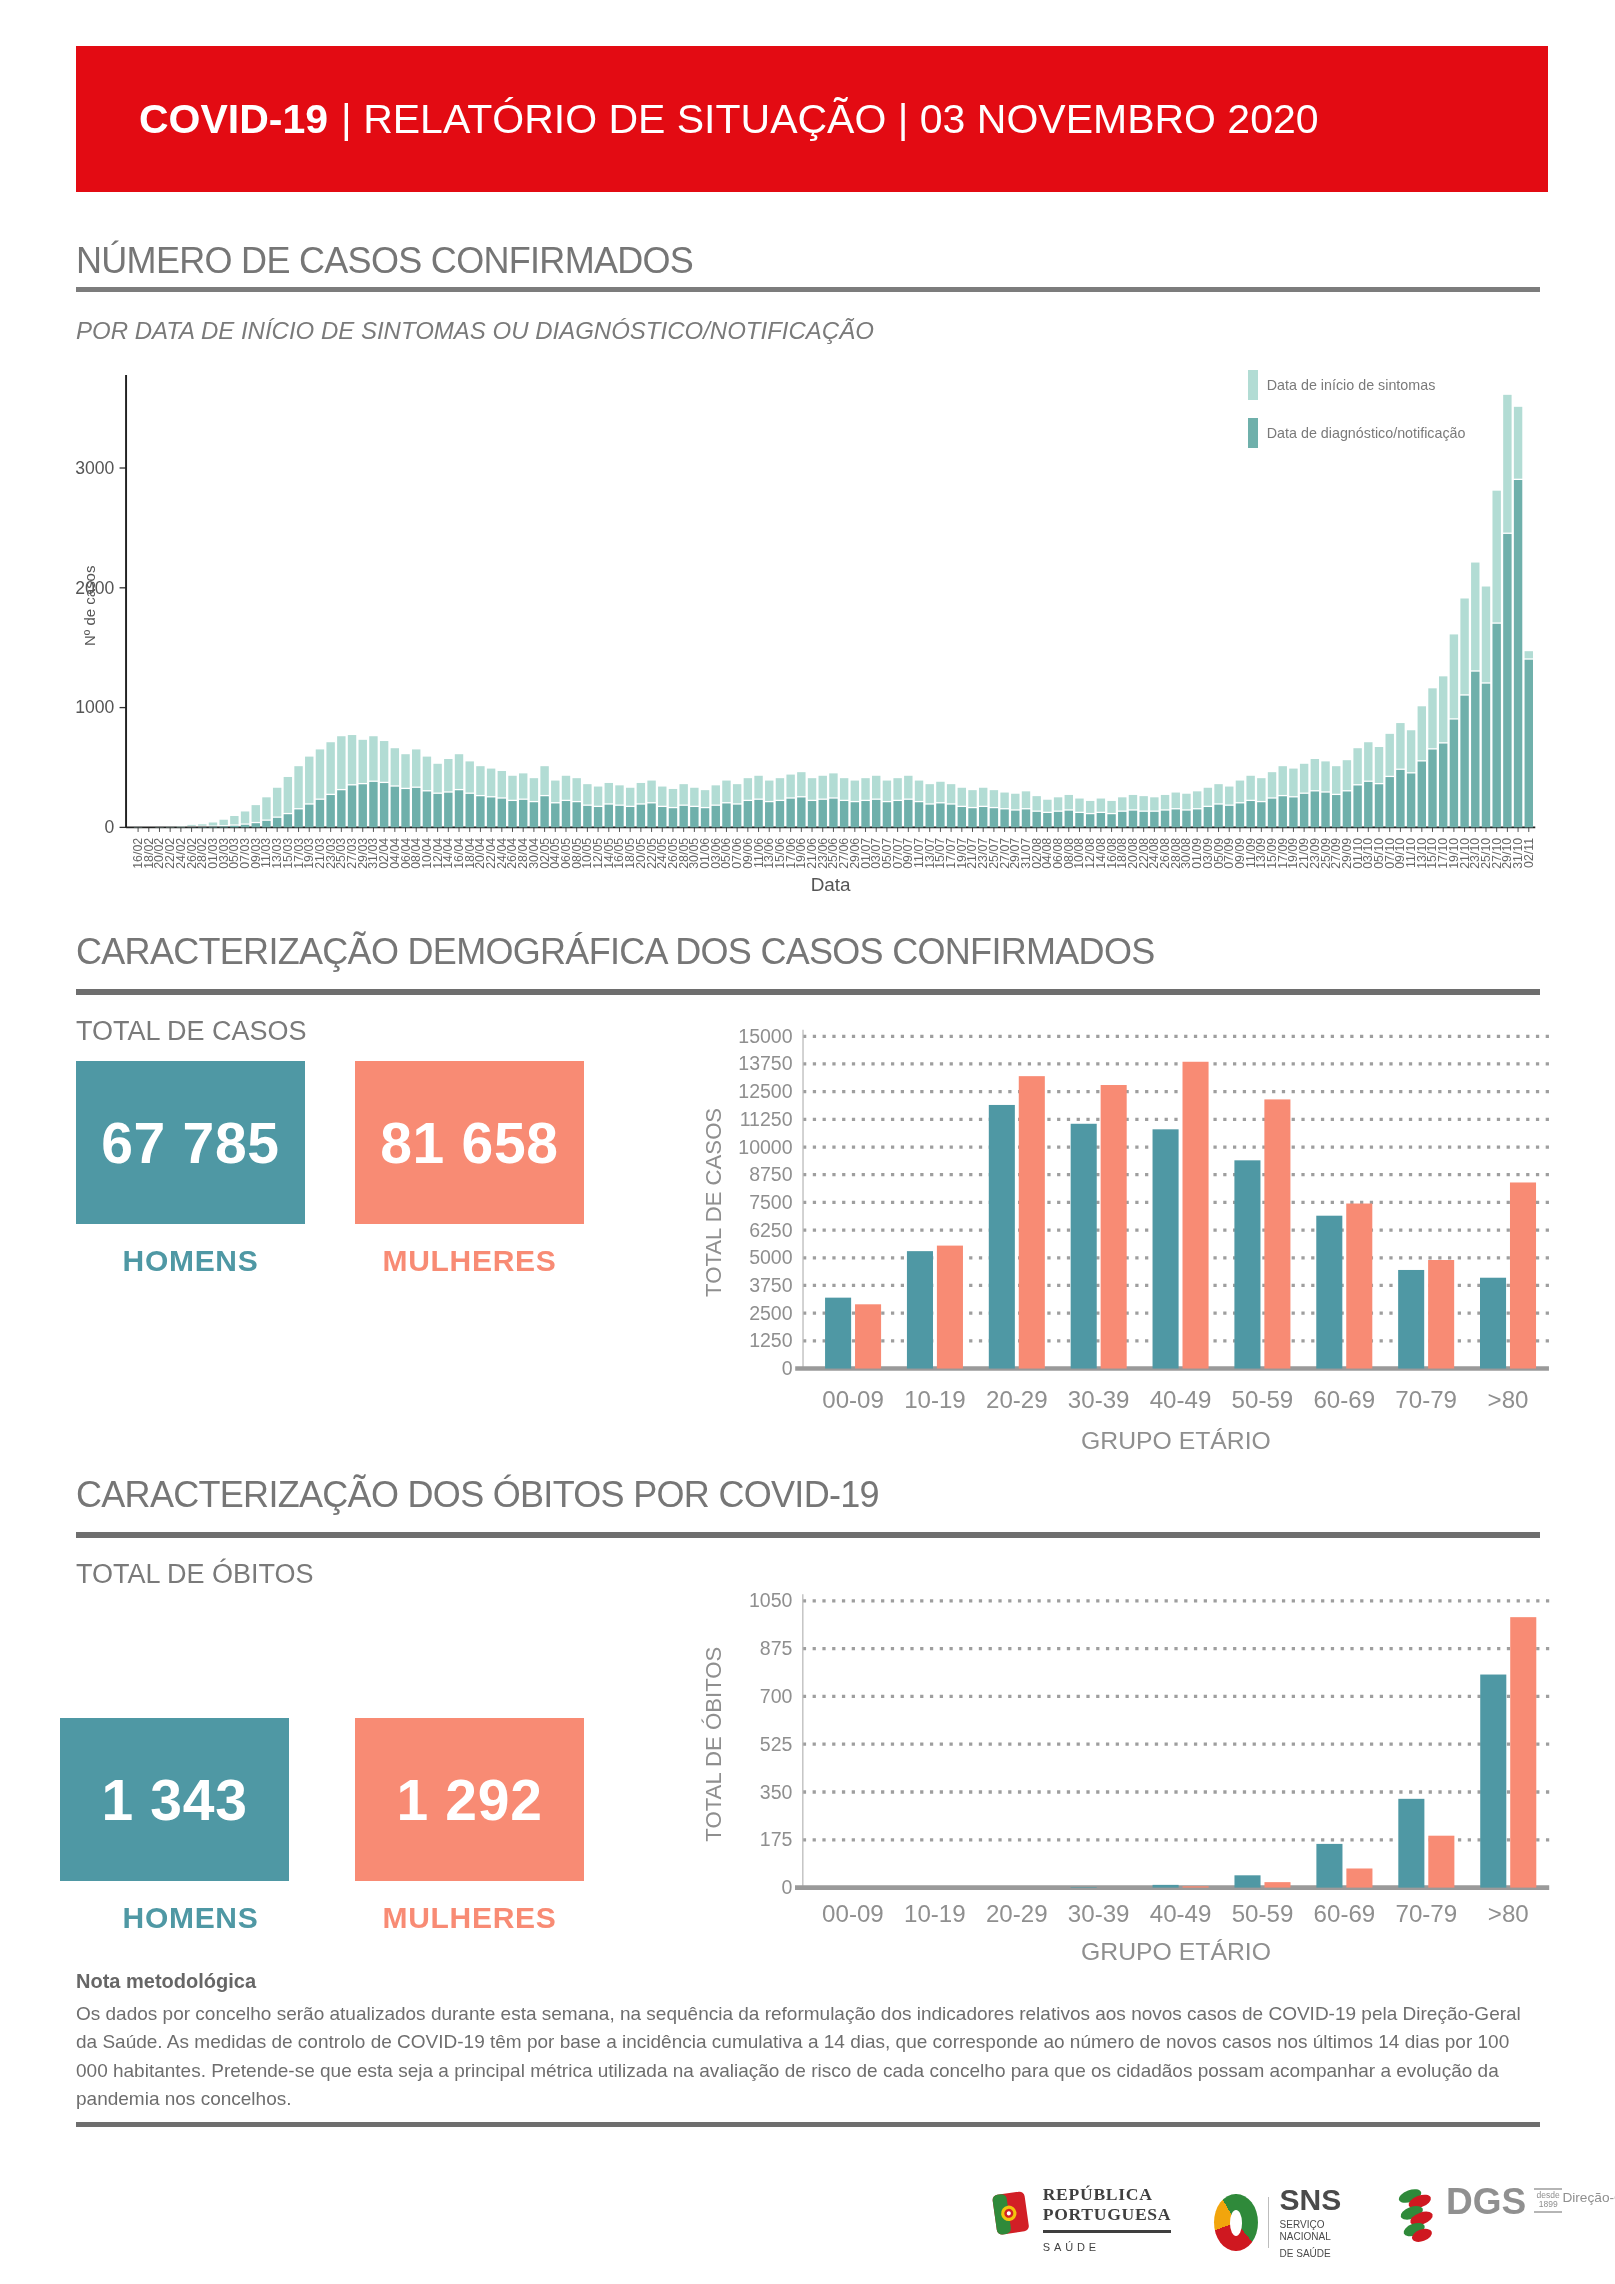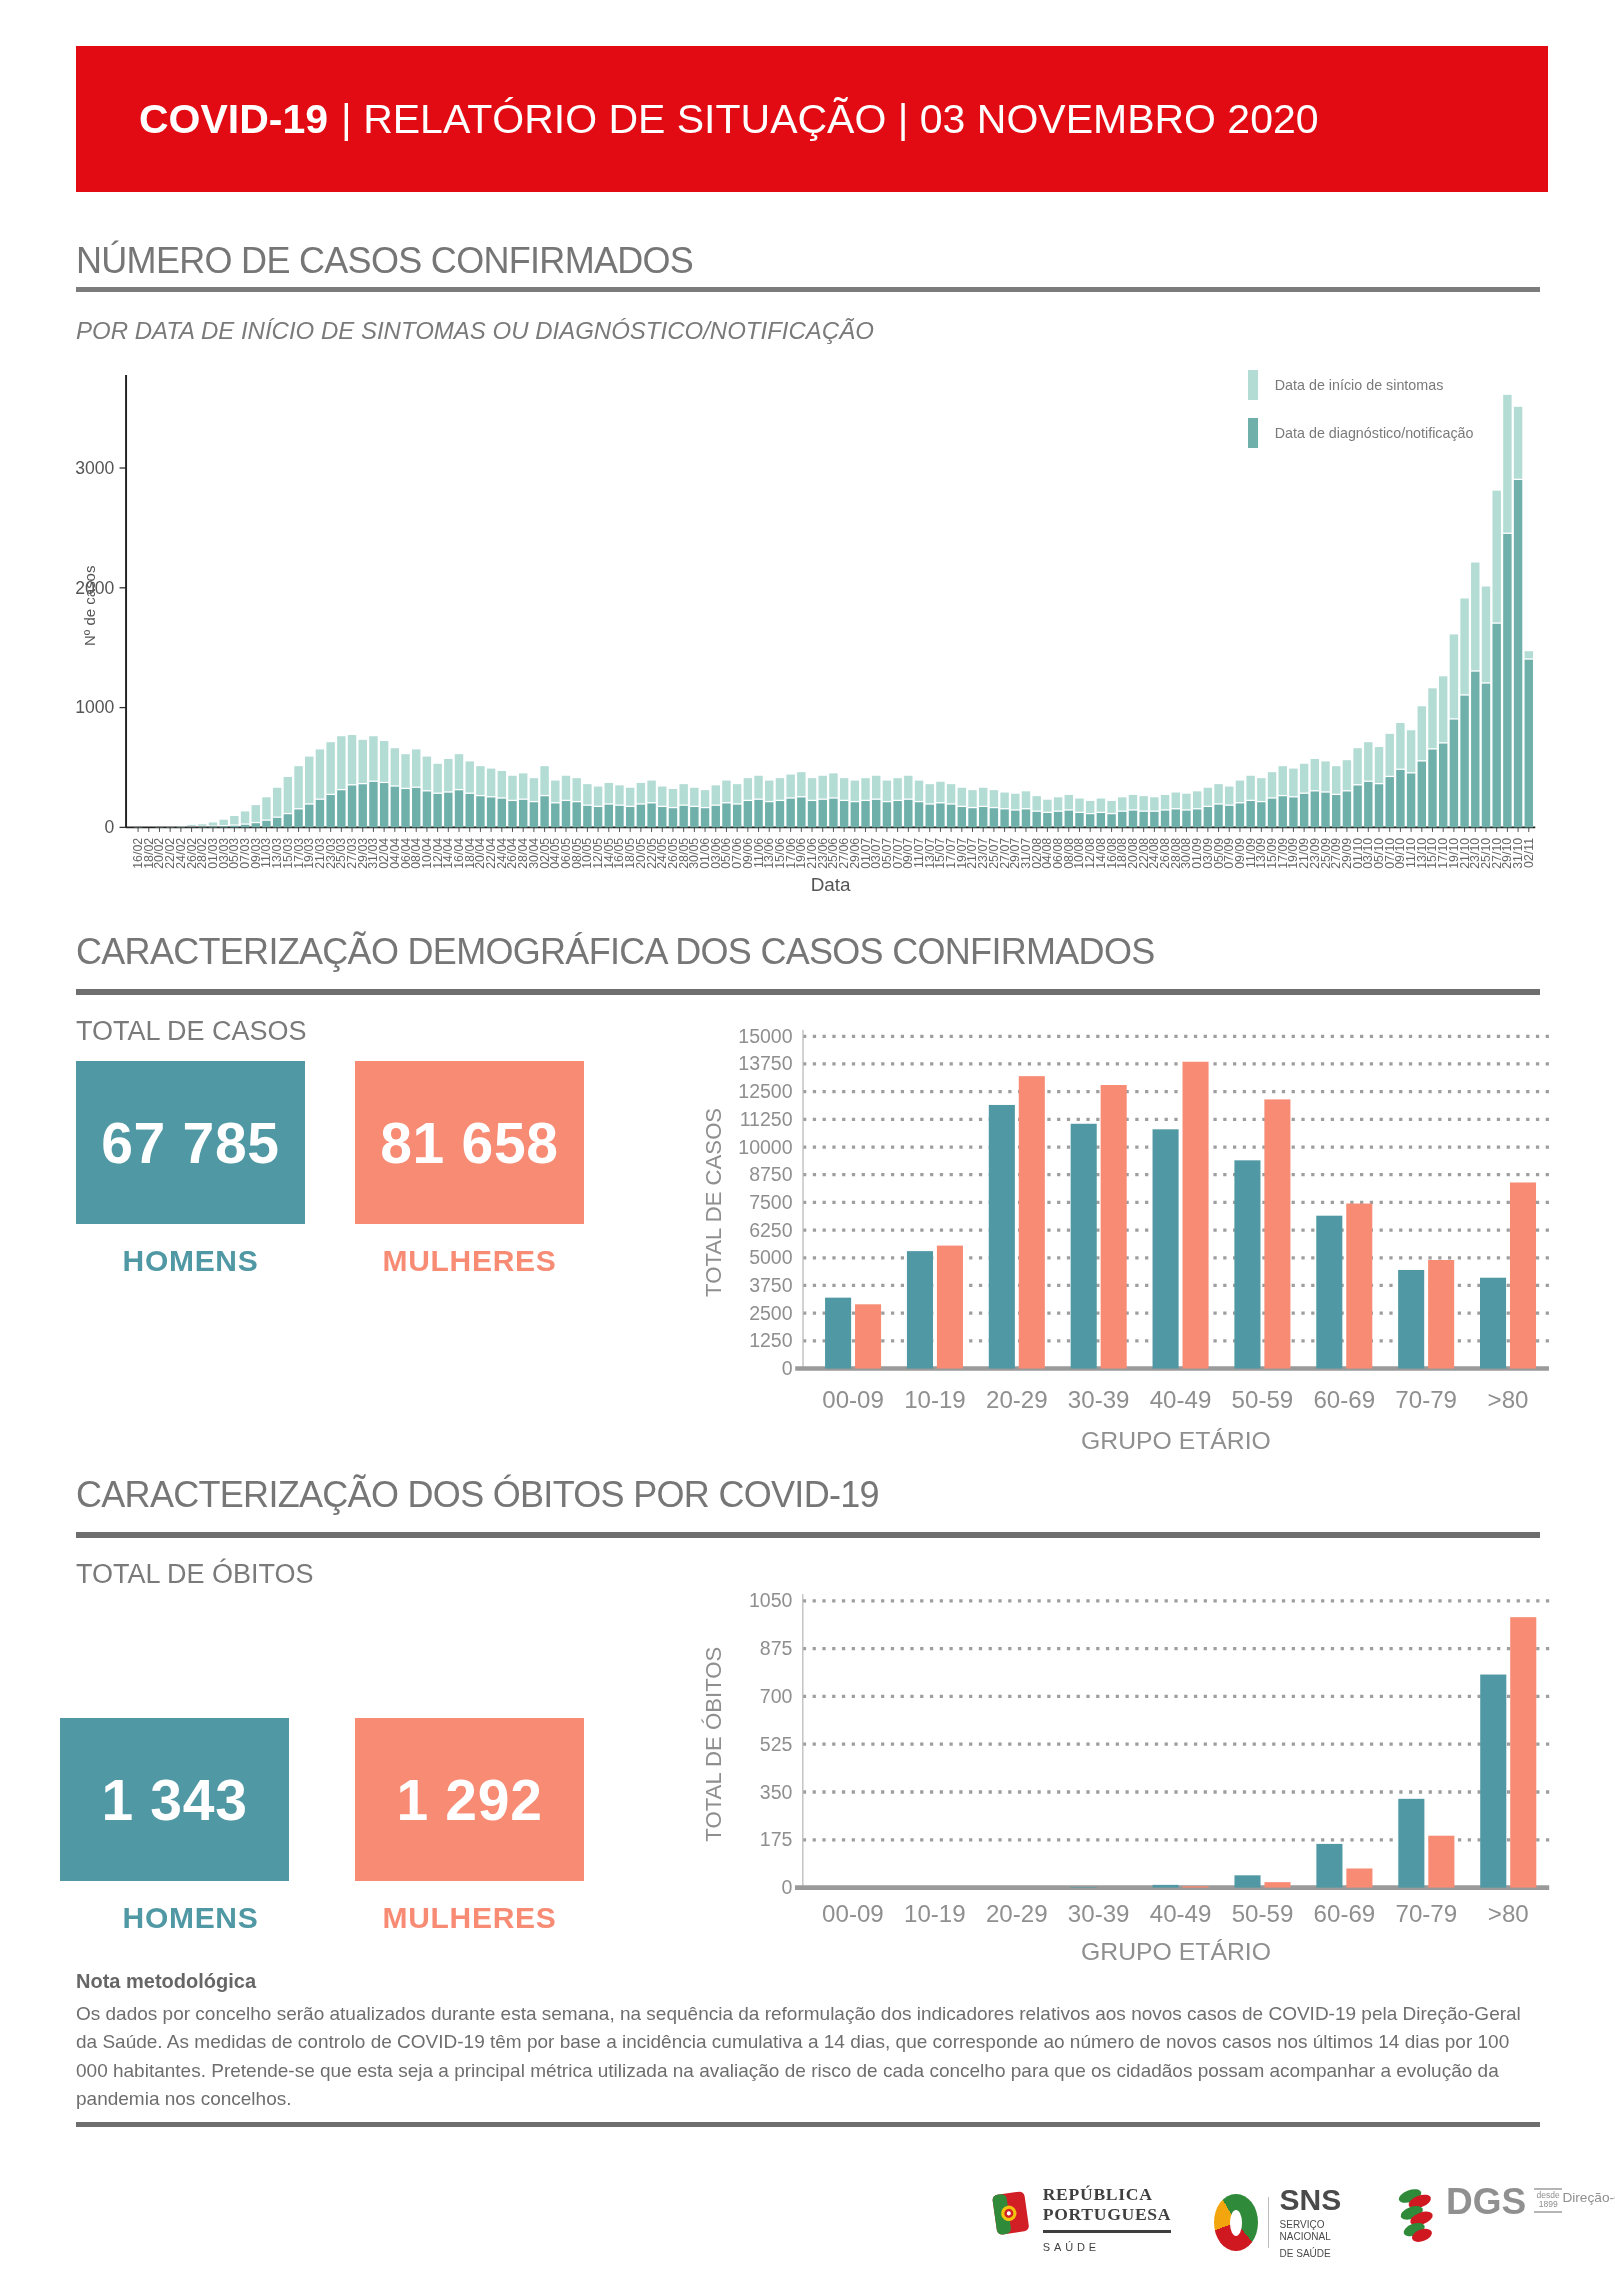--- a/index.html
+++ b/index.html
@@ -9,21 +9,21 @@
           display:flex;align-items:center;padding-left:63px;box-sizing:border-box;
           color:#fff;font-size:41px;letter-spacing:0px;white-space:nowrap;}
   .banner .bold{font-weight:700;margin-right:13px;}
   .sec-title{position:absolute;left:76px;color:#767676;font-size:36px;letter-spacing:-0.7px;
              font-weight:400;white-space:nowrap;}
   .rule{position:absolute;left:76px;width:1464px;background:#7c7c7c;}
   .sec-sub{position:absolute;left:76px;color:#7a7a7a;font-size:24px;letter-spacing:0px;white-space:nowrap;}
   .chartwrap{position:absolute;}
   svg text{font-family:"Liberation Sans",sans-serif;}
   .legend{position:absolute;left:1173px;top:7.8px;display:flex;flex-direction:column;gap:18px;}
-  .legend-item{display:flex;align-items:center;gap:17px;font-size:14.3px;color:#7a7a7a;}
+  .legend-item{display:flex;align-items:center;gap:9px;font-size:14.3px;color:#7a7a7a;}
   .swatch{width:9.8px;height:30px;display:inline-block;}
   .statbox{position:absolute;width:229px;height:163px;display:flex;align-items:center;justify-content:center;
            color:#fff;font-size:57px;font-weight:700;letter-spacing:0.7px;}
   .statlabel{position:absolute;width:229px;text-align:center;font-size:30px;font-weight:700;letter-spacing:0.7px;}
   .nota{position:absolute;left:76px;width:1467px;color:#6e6e6e;}
   .nota h3{margin:0 0 6.5px 0;font-size:20px;color:#666;}
   .nota p{margin:0;font-size:19px;line-height:1.5;}
   .dataline{position:absolute;left:76px;color:#6b6b6b;font-size:26px;white-space:nowrap;}
   .logos{position:absolute;left:991px;top:2185px;display:flex;align-items:flex-start;gap:43px;}
   .logo-rp{display:flex;gap:11.7px;}

